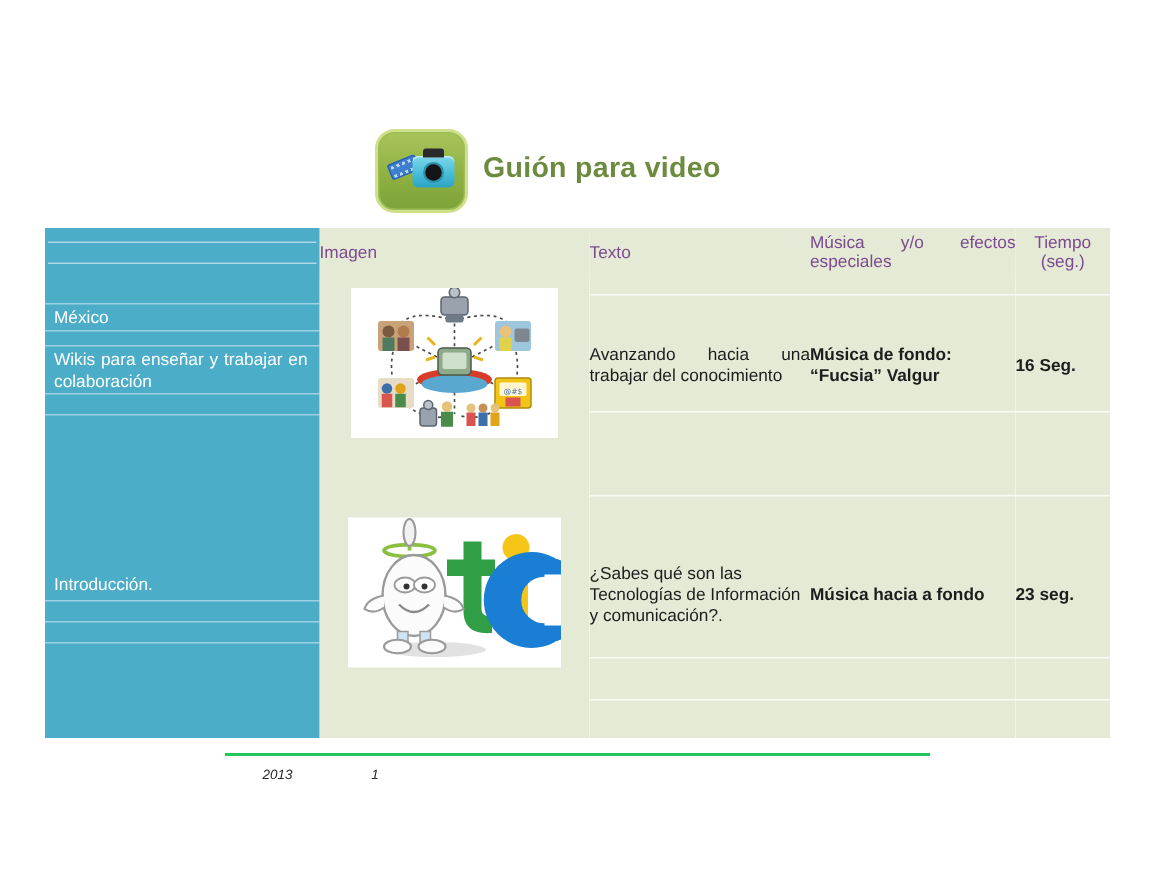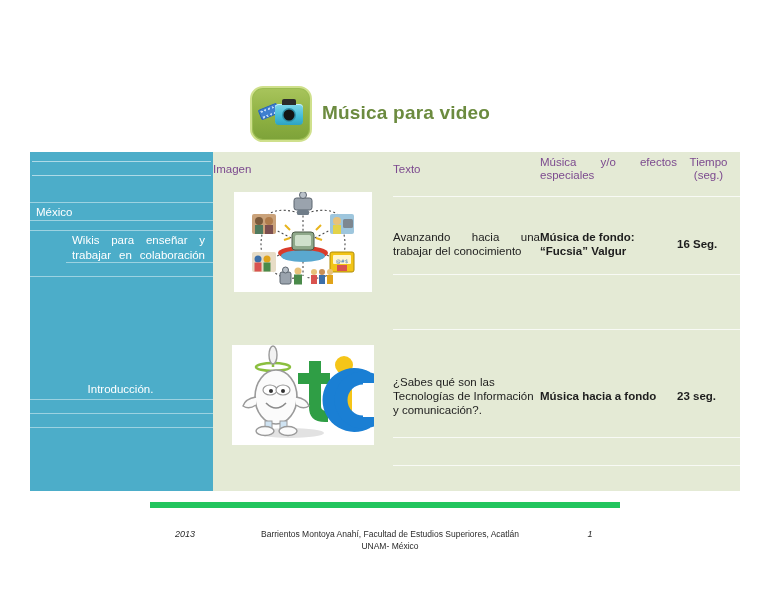--- a/index.html
+++ b/index.html
@@ -171,21 +171,21 @@
     height: 100%;
     box-sizing: border-box;
   }
   .teal-subrow {
     box-sizing: border-box;
     padding: 2px 8px 2px 6px;
     border-bottom: 1px solid rgba(255,255,255,.45);
     overflow: hidden;
   }
   .teal-subrow.no-line { border-bottom: 0; }
-  .teal-subrow.justify { text-align: justify; text-align-last: justify; margin-left: 36px; }
+  .teal-subrow.justify { text-align: justify; text-align-last: justify; }
 
   .cell-green {
     background: #e4ead5;
     color: #1d1d1d;
     font-size: 11.5px;
     line-height: 14px;
     padding: 6px 8px;
     vertical-align: middle;
     border-left: 2px solid #ffffff;
     border-top: 2px solid #ffffff;
@@ -226,22 +226,22 @@
     display: inline-block;
     position: relative;
   }
 
   
   .footer {
     position: absolute;
     left: 150px;
     top: 502px;
     width: 470px;
-    border-top: 6px solid #22c55e;
-    padding-top: 20px;
+    border-top: 2px solid #22c55e;
+    padding-top: 6px;
     font-size: 8.5px;
     line-height: 12px;
     color: #2a2a2a;
   }
   .footer-row {
     display: flex;
     align-items: flex-start;
   }
   .footer-year {
     width: 70px;
@@ -265,21 +265,21 @@
 </head>
 <body>
 
 <div class="page">
 
   <div class="title-block">
     <div class="logo-badge">
       <div class="logo-filmstrip"></div>
       <div class="logo-camera"></div>
     </div>
-    <div class="doc-title">Música para video</div>
+    <div class="doc-title">Guión para video</div>
   </div>
 
   <table class="guion-table">
     <colgroup>
       <col class="col-1">
         <col class="col-2">
         <col class="col-3">
         <col class="col-4">
         <col class="col-5">
     </colgroup>
@@ -395,21 +395,21 @@
               <i style="top:88px;"></i>
         </div>
         <div class="cell-text">16 Seg.</div>
       </td>
     </tr>
 
     <tr style="height:190px;">
       <td class="cell-teal">
         <div class="teal-inner">
           <div class="teal-subrow no-line" style="height:78px;"></div>
-          <div class="teal-subrow" style="height:20px;text-align:center;">Introducción.</div>
+          <div class="teal-subrow" style="height:20px;">Introducción.</div>
           <div class="teal-subrow" style="height:14px;"></div>
           <div class="teal-subrow" style="height:14px;"></div>
           <div class="teal-subrow no-line" style="height:62px;"></div>
         </div>
       </td>
 
       <td class="cell-green img-cell">
         <div class="img-frame-tic">
           <svg width="142" height="100" viewBox="0 0 142 100">
 
@@ -474,21 +474,17 @@
         </div>
         <div class="cell-text">23 seg.</div>
       </td>
     </tr>
   </tbody>
     </table>
 
   <div class="footer">
     <div class="footer-row">
       <div class="footer-year">2013</div>
-      <div class="footer-center">
-        <div>Barrientos Montoya Anahí, Facultad de Estudios Superiores, Acatlán</div>
-        <div>UNAM- México</div>
-      </div>
       <div class="footer-page">1</div>
     </div>
   </div>
 
 </div>
 
 </body></html>

